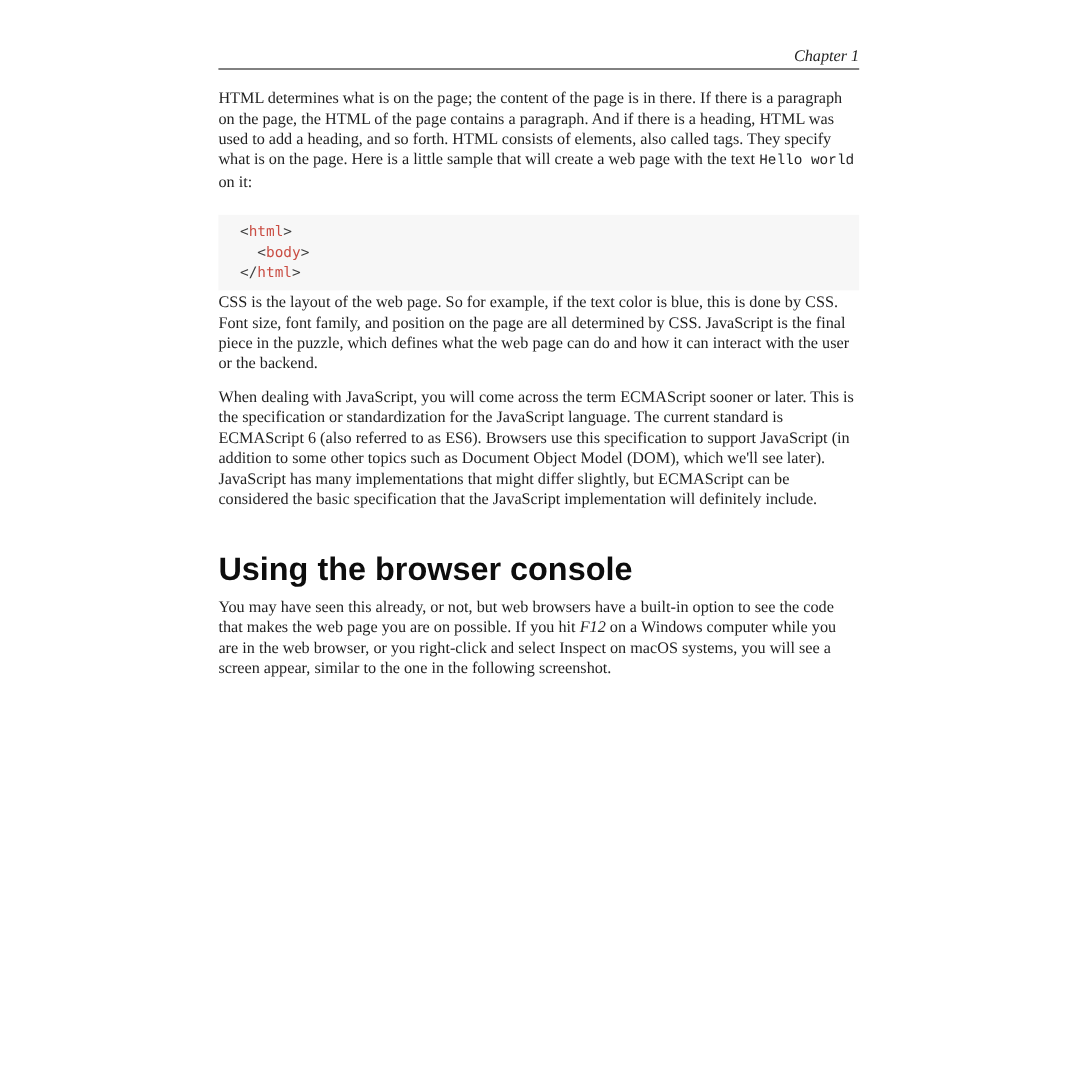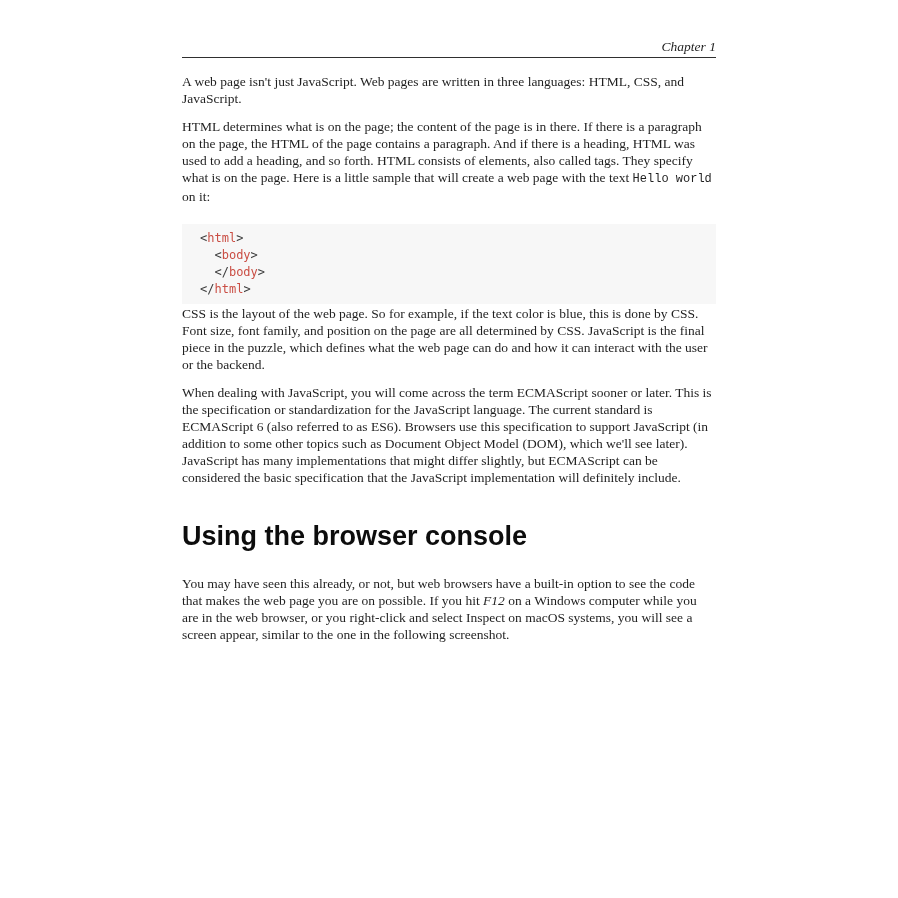--- a/index.html
+++ b/index.html
@@ -59,21 +59,21 @@
     color: var(--code-text);
   }
   .code-line { white-space: pre; }
   .seg-tag { color: var(--code-tag); }
   h1.section-heading {
     font-family: "Liberation Sans", sans-serif;
     font-weight: bold;
     font-size: 27px;
     line-height: 30px;
     color: #0d0d0d;
-    margin: 24px 0 24px 0;
+    margin: 24px 0 8px 0;
   }
   .page-footer {
     position: absolute;
     left: 182px;
     top: 814px;
     width: 534px;
     display: flex;
     align-items: center;
   }
   .footer-rule {
@@ -94,28 +94,26 @@
 </head>
 <body>
 
 <div class="page">
   <div class="content">
 
     <div class="page-header">
       <span>Chapter 1</span>
     </div>
 
-    <p class="body-para"><span class="seg-n">A web page isn't just JavaScript. Web pages are written in three languages: HTML, CSS, and JavaScript.</span></p>
 
     <p class="body-para"><span class="seg-n">HTML determines what is on the page; the content of the page is in there. If there is a paragraph on the page, the HTML of the page contains a paragraph. And if there is a heading, HTML was used to add a heading, and so forth. HTML consists of elements, also called tags. They specify what is on the page. Here is a little sample that will create a web page with the text </span><span class="seg-c">Hello world</span><span class="seg-n"> on it:</span></p>
 
     <div class="code-block">
       <div class="code-line"><span class="seg-n">&lt;</span><span class="seg-tag">html</span><span class="seg-n">&gt;</span></div>
       <div class="code-line"><span class="seg-n">  &lt;</span><span class="seg-tag">body</span><span class="seg-n">&gt;</span></div>
-      <div class="code-line"><span class="seg-n">  &lt;</span><span class="seg-n">/</span><span class="seg-tag">body</span><span class="seg-n">&gt;</span></div>
       <div class="code-line"><span class="seg-n">&lt;</span><span class="seg-n">/</span><span class="seg-tag">html</span><span class="seg-n">&gt;</span></div>
     </div>
 
 
     <p class="body-para"><span class="seg-n">CSS is the layout of the web page. So for example, if the text color is blue, this is done by CSS. Font size, font family, and position on the page are all determined by CSS. JavaScript is the final piece in the puzzle, which defines what the web page can do and how it can interact with the user or the backend.</span></p>
 
     <p class="body-para"><span class="seg-n">When dealing with JavaScript, you will come across the term </span><span class="seg-b">ECMAScript</span><span class="seg-n"> sooner or later. This is the specification or standardization for the JavaScript language. The current standard is </span><span class="seg-b">ECMAScript 6</span><span class="seg-n"> (also referred to as </span><span class="seg-b">ES6</span><span class="seg-n">). Browsers use this specification to support JavaScript (in addition to some other topics such as </span><span class="seg-b">Document Object Model</span><span class="seg-n"> (</span><span class="seg-b">DOM</span><span class="seg-n">), which we'll see later). JavaScript has many implementations that might differ slightly, but ECMAScript can be considered the basic specification that the JavaScript implementation will definitely include.</span></p>
 
     <h1 class="section-heading">Using the browser console</h1>
 

